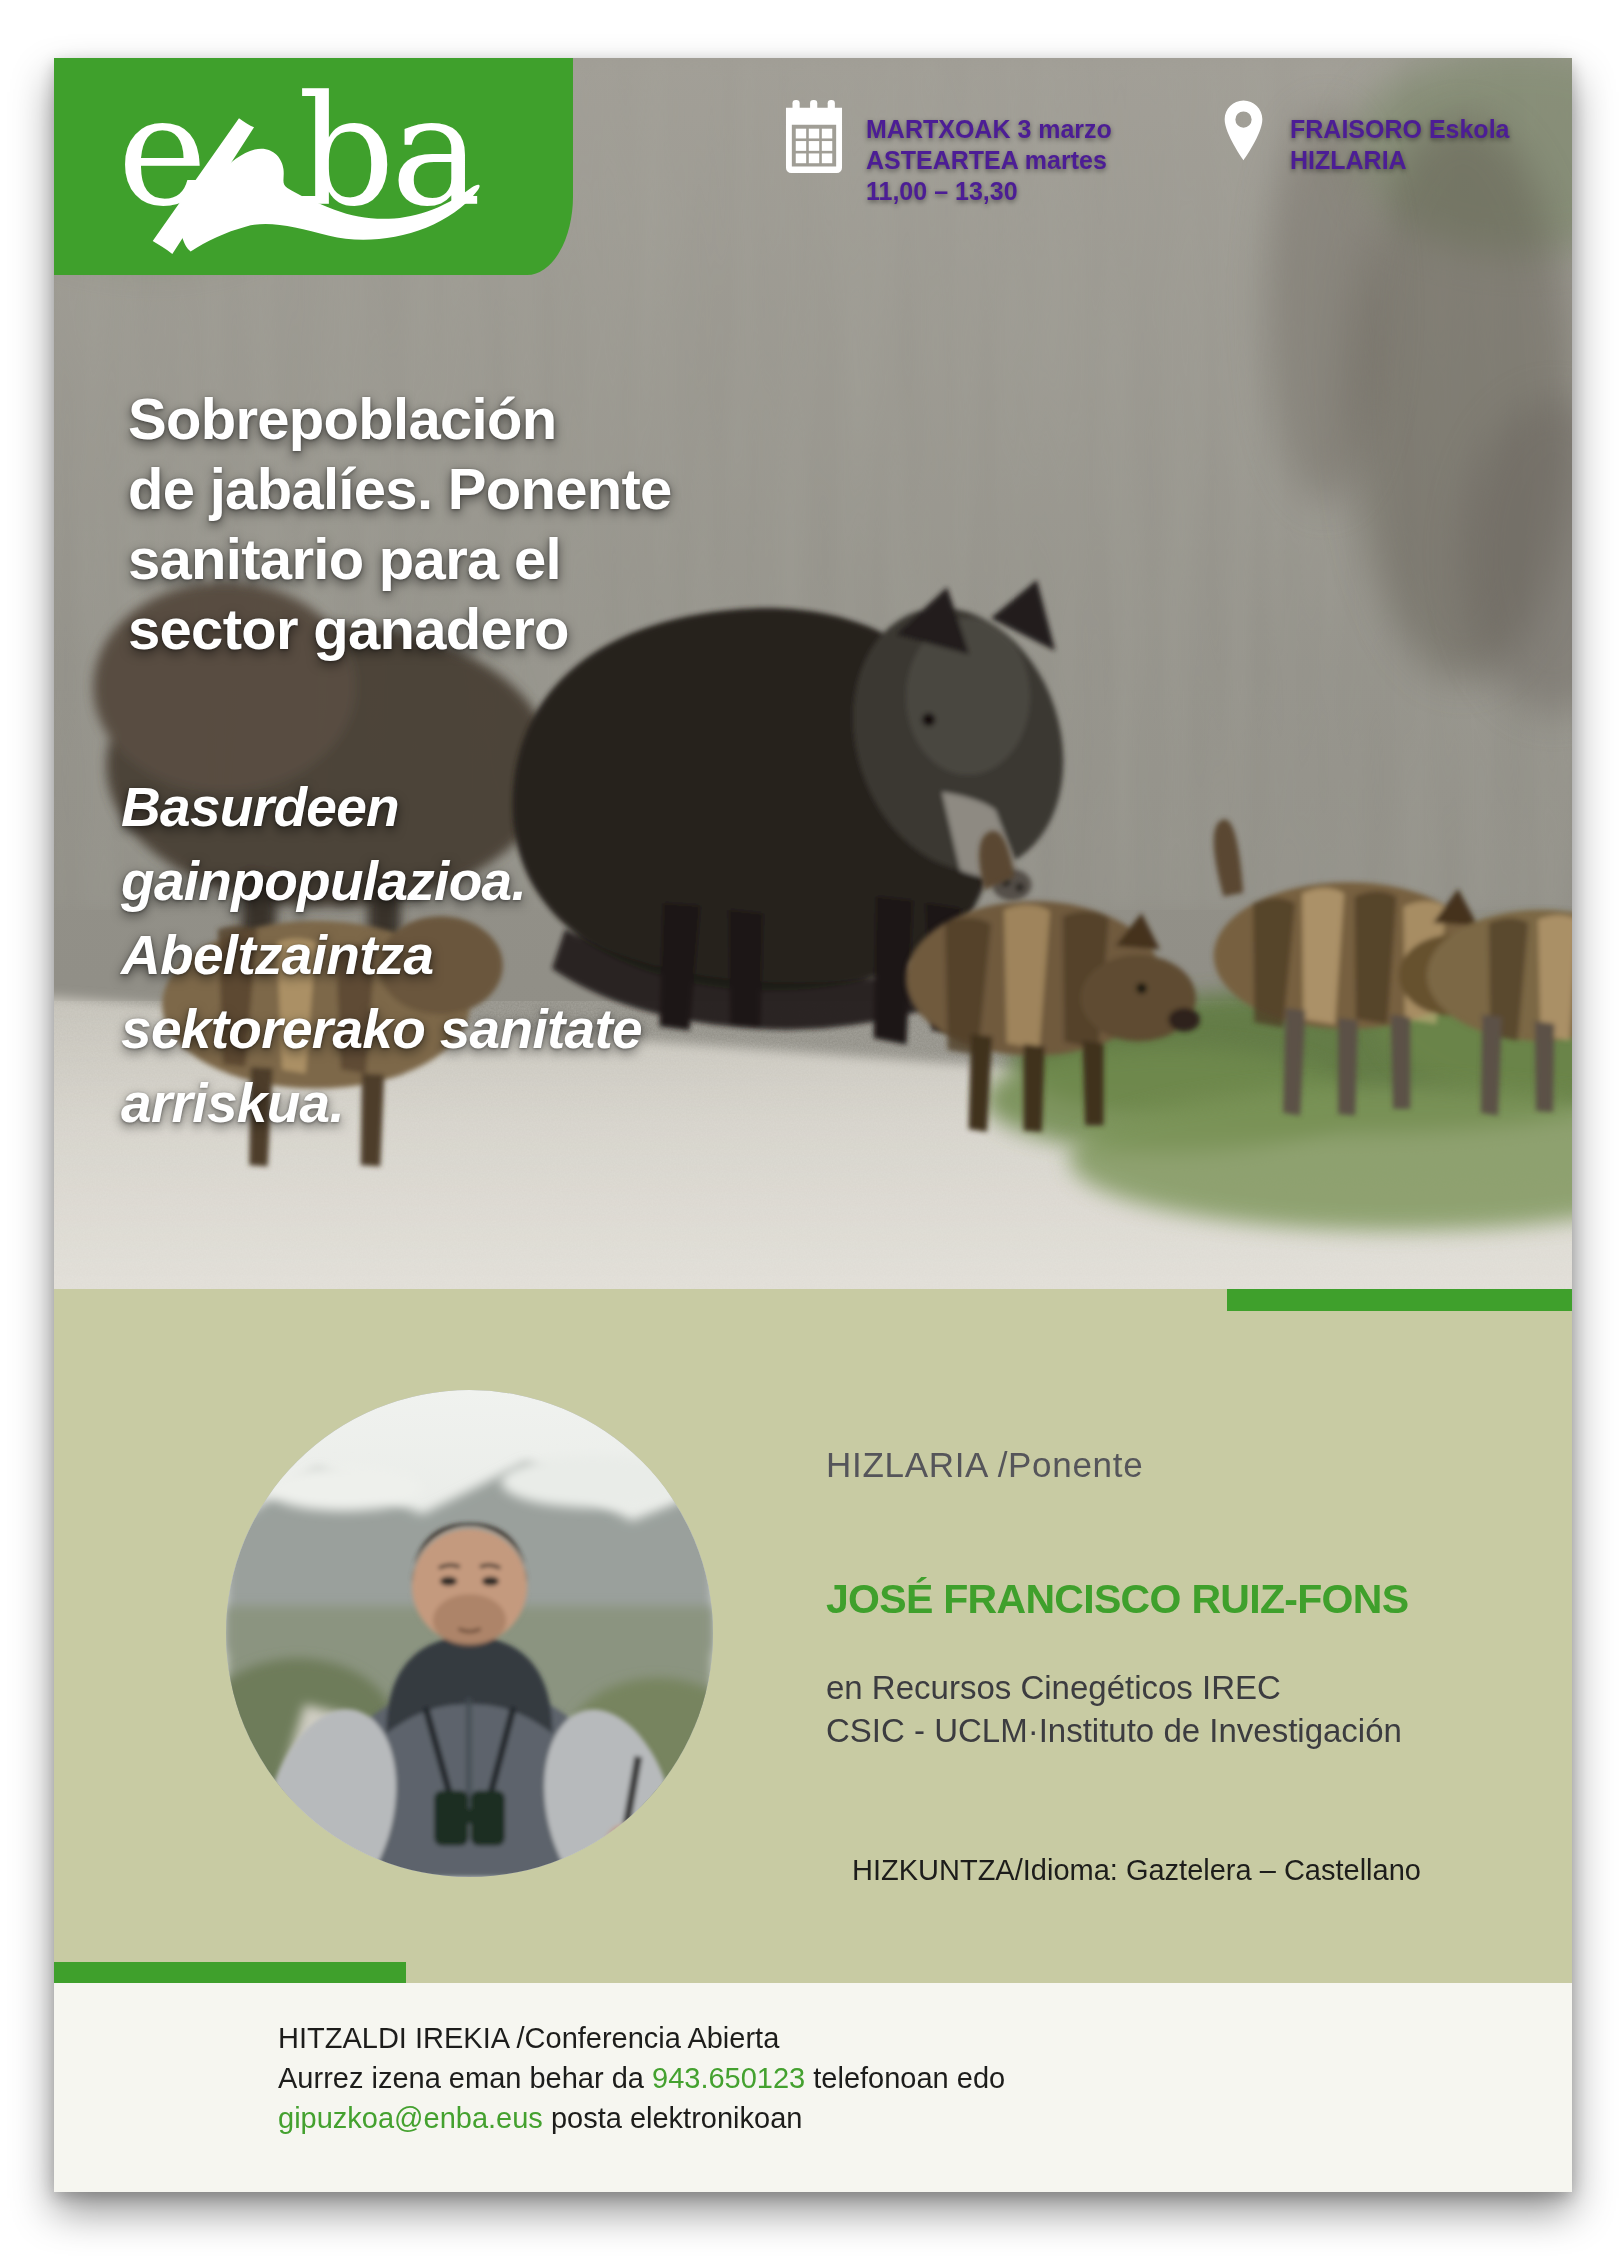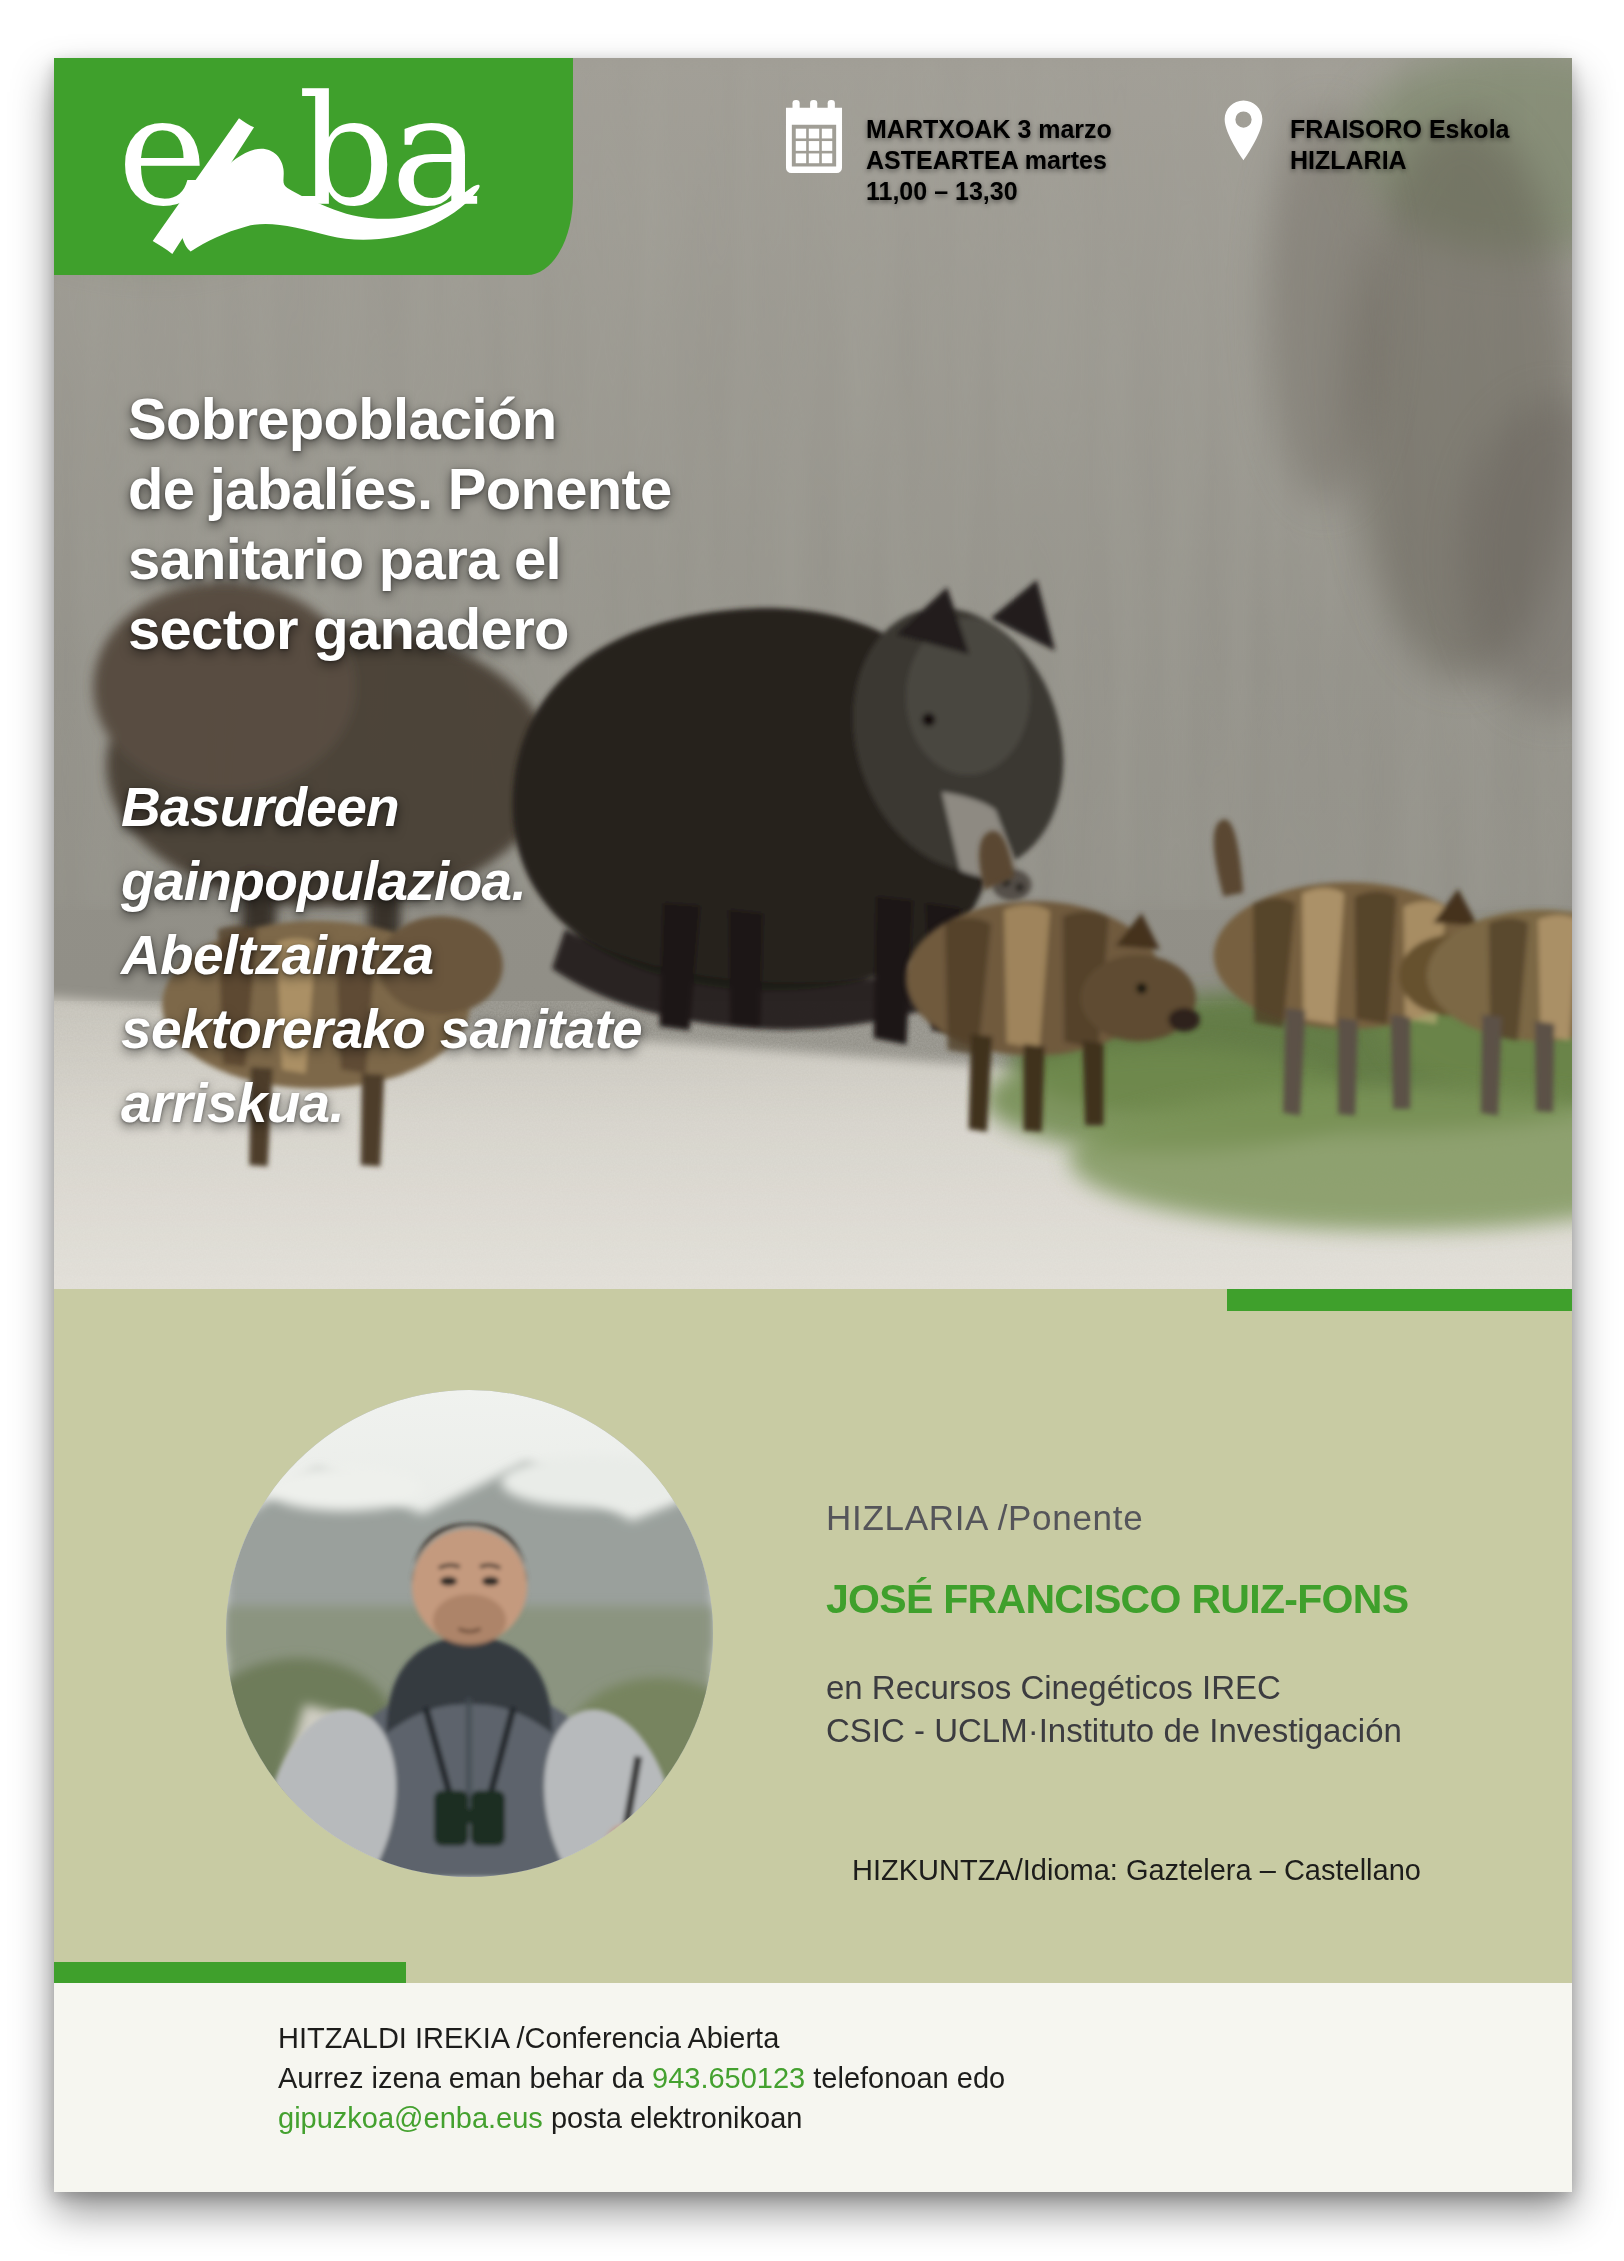--- a/index.html
+++ b/index.html
@@ -15,21 +15,21 @@
   #hero{position:absolute;left:0;top:0;width:1518px;height:1231px;overflow:hidden;background:#94928b;}
   #hero svg{position:absolute;left:0;top:0;}
 
   
   #logo-block{
     position:absolute;left:0;top:0;width:519px;height:217px;
     background:#3fa02c;border-bottom-right-radius:46px 79px;
   }
 
   
-  .event-col{position:absolute;color:#000000;font-weight:bold;font-size:25px;line-height:31px;
+  .event-col{position:absolute;color:#4c1d95;font-weight:bold;font-size:25px;line-height:31px;
     text-shadow:0 2px 5.2px rgba(0,0,0,.45);}
   #event-date{left:812px;top:56px;}
   #event-loc{left:1236px;top:56px;}
   .hero-icon{position:absolute;}
   #calendar-icon{left:729px;top:42px;width:62px;height:73px;}
   #pin-icon{left:1170px;top:41px;width:39px;height:73px;}
 
   
   #title-es{position:absolute;left:67px;top:326px;color:#fff;font-weight:bold;
     font-size:58px;line-height:70px;letter-spacing:-0.7px;
@@ -39,21 +39,21 @@
     text-shadow:0 3.9px 10.5px rgba(0,0,0,.55),0 1.3px 3.3px rgba(0,0,0,.40);}
 
   
   #olive{position:absolute;left:0;top:1231px;width:1518px;height:694px;background:#c8cba3;}
   #greenbar-top{position:absolute;left:1173px;top:1231px;width:345px;height:22px;background:#3fa02c;}
   #greenbar-bottom{position:absolute;left:0;top:1904px;width:352px;height:21px;background:#3fa02c;}
 
   #speaker-photo{position:absolute;left:172px;top:1332px;width:487px;height:487px;border-radius:50%;
     overflow:hidden;background:#9aa09c;}
 
-  #speaker-label{position:absolute;left:772px;top:1440px;font-size:35px;color:#55555a;letter-spacing:0.7px;}
+  #speaker-label{position:absolute;left:772px;top:1387px;font-size:35px;color:#55555a;letter-spacing:0.7px;}
   #speaker-name{position:absolute;left:772px;top:1518px;font-size:41px;font-weight:bold;color:#3fa02c;letter-spacing:-0.7px;}
   #speaker-affiliation{position:absolute;left:772px;top:1608px;font-size:33px;line-height:43px;color:#3c3c40;}
   #speaker-language{position:absolute;left:772px;top:1796px;font-size:29px;color:#1d1d1b;margin-left:26px;}
 
   
   #footer{position:absolute;left:0;top:1925px;width:1518px;height:209px;background:#f6f6f0;}
   #footer-text{position:absolute;left:224px;top:1960px;font-size:29px;line-height:40px;color:#1d1d1b;}
   .accent{color:#44a12f;}
 </style>
 </head>

